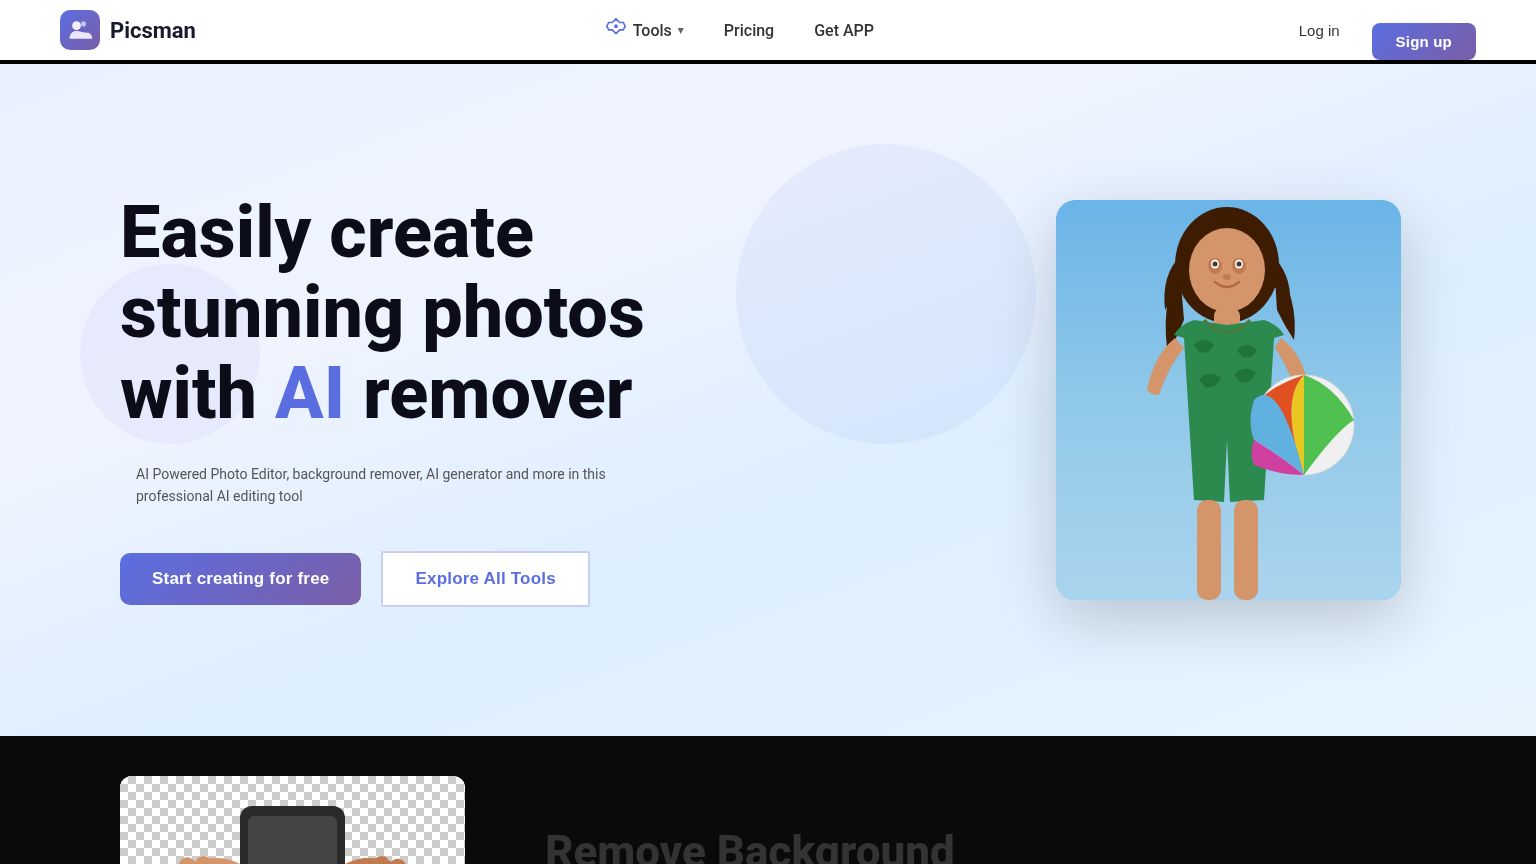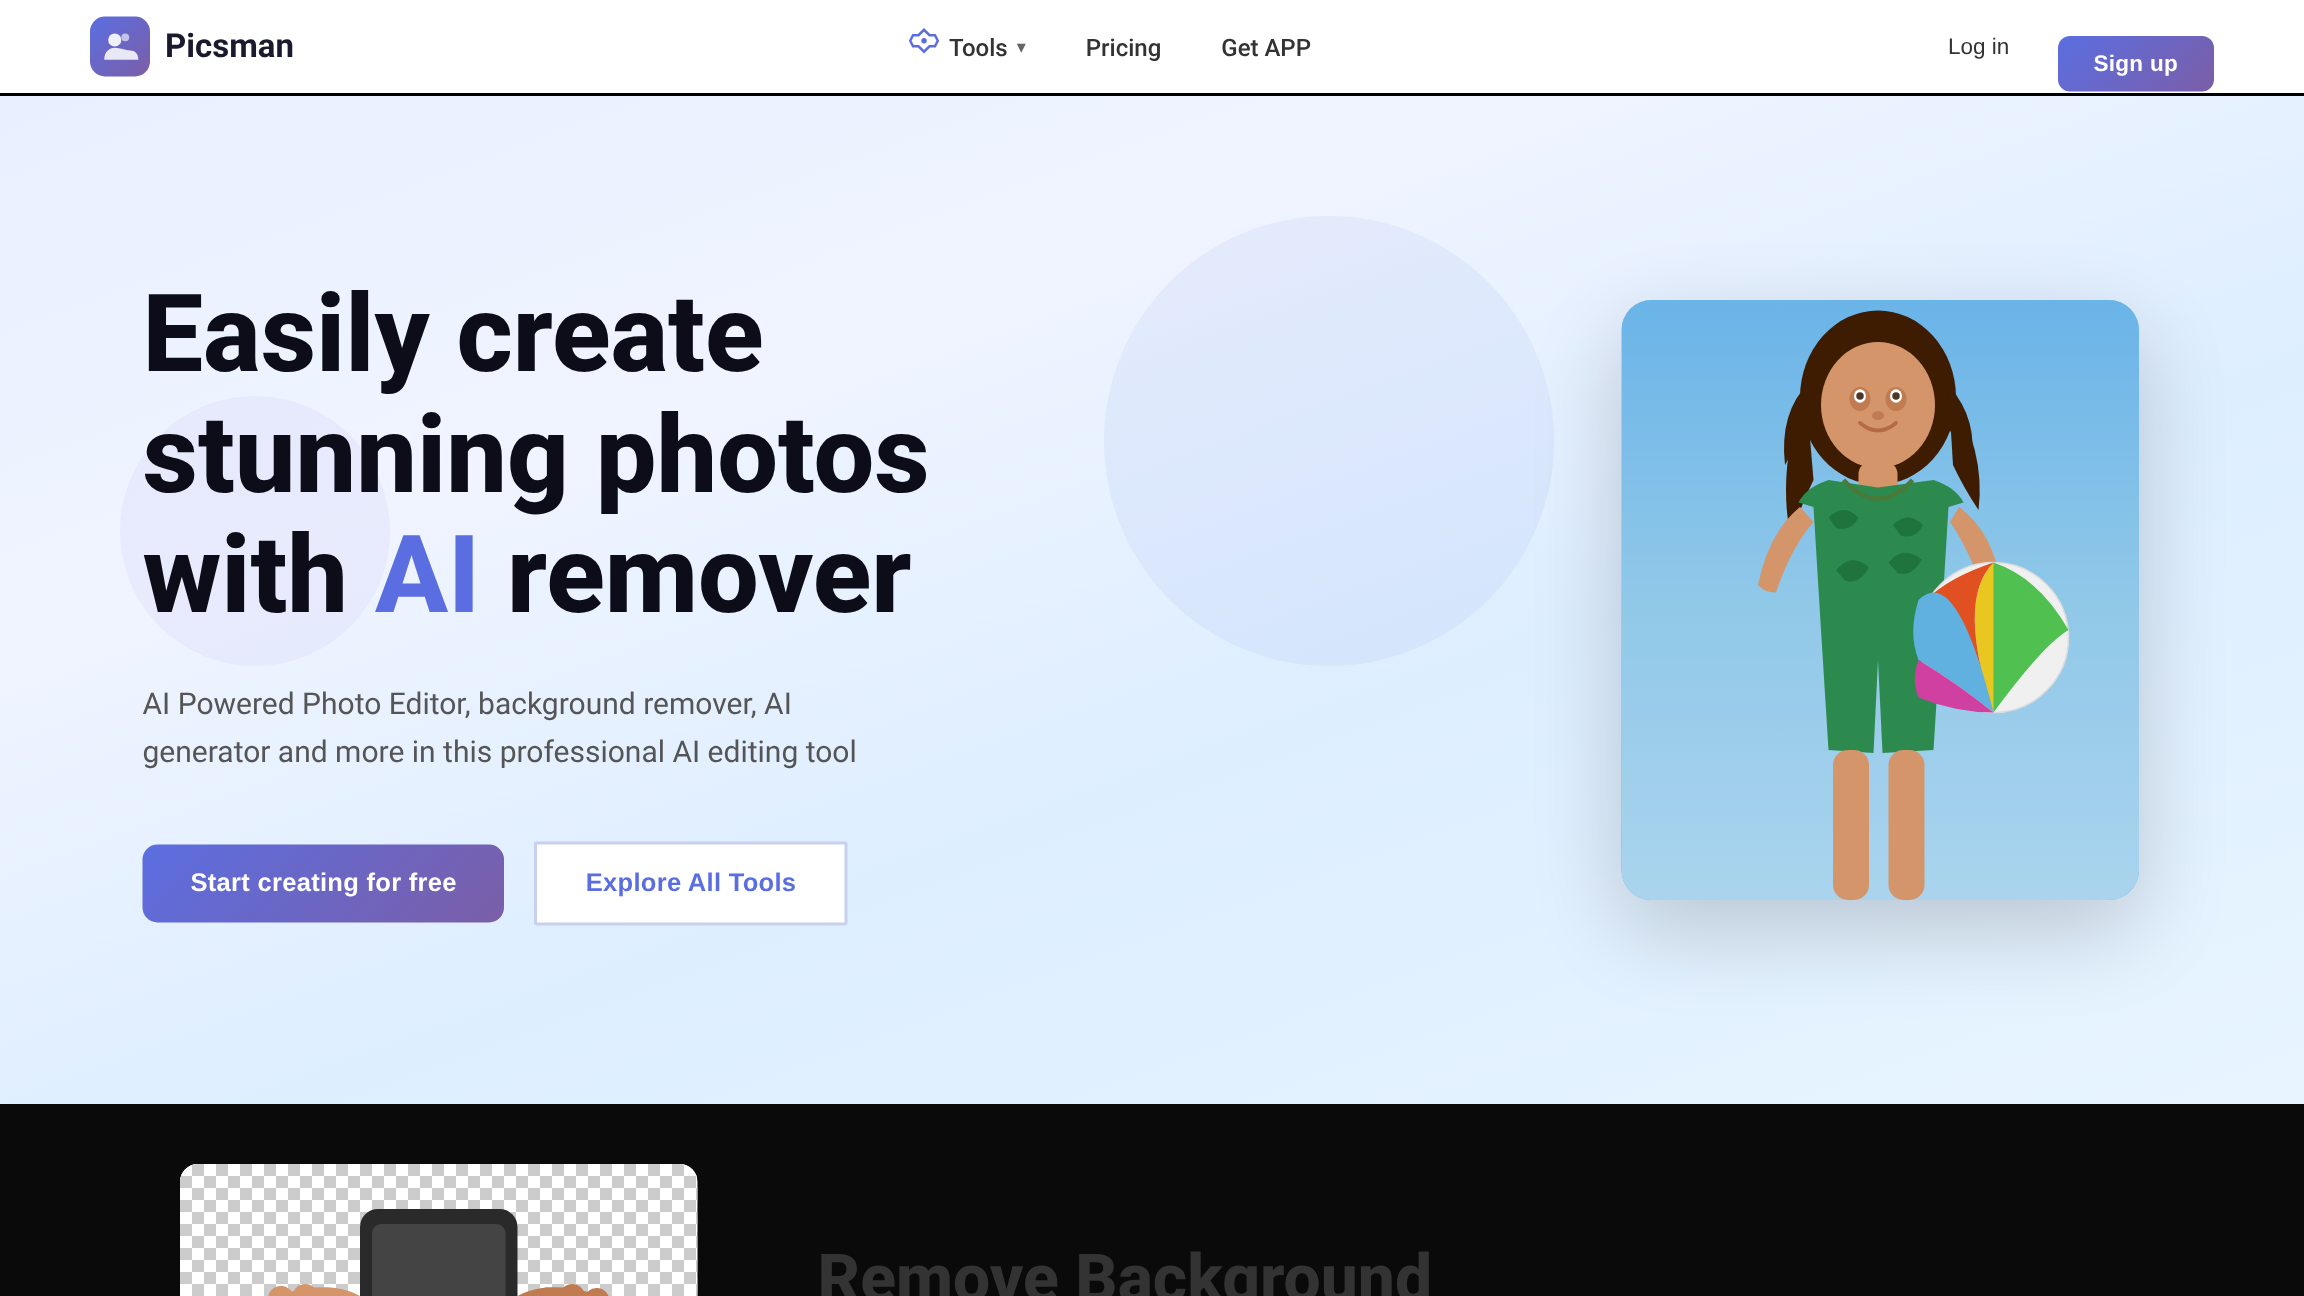--- a/index.html
+++ b/index.html
@@ -16,21 +16,21 @@
     }
 
     
     .navbar {
       display: flex;
       align-items: center;
       justify-content: space-between;
       padding: 0 60px;
       height: 64px;
       background: #ffffff;
-      border-bottom: 2px solid #000000;
+      border-bottom: 4px solid #000000;
       position: sticky;
       top: 0;
       z-index: 100;
     }
 
     .logo-area {
       display: flex;
       align-items: center;
       gap: 10px;
       cursor: pointer;
@@ -113,21 +113,21 @@
       letter-spacing: 0.2px;
       margin-top: 22px;
     }
 
     
     .hero-section {
       background: linear-gradient(160deg, #e8f0ff 0%, #f0f4ff 30%, #ddeeff 60%, #e8f5ff 100%);
       min-height: 672px;
       display: flex;
       align-items: center;
-      padding: 60px 95px;
+      padding: 60px 120px;
       position: relative;
       overflow: hidden;
     }
 
     .hero-content {
       flex: 1;
       max-width: 700px;
       z-index: 2;
     }
 
@@ -137,25 +137,26 @@
       color: #0d0d1a;
       line-height: 1.12;
       margin-bottom: 28px;
     }
 
     .hero-title-ai {
       color: #5b6ee1;
     }
 
     .hero-subtitle {
-      font-size: 20px;
+      font-size: 14px;
       color: #555;
       line-height: 1.6;
       margin-bottom: 44px;
       max-width: 520px;
+      margin-left: 16px;
     }
 
     .hero-buttons {
       display: flex;
       gap: 20px;
       align-items: center;
     }
 
     .btn-primary {
       background: linear-gradient(135deg, #5b6ee1, #7b5ea7);

